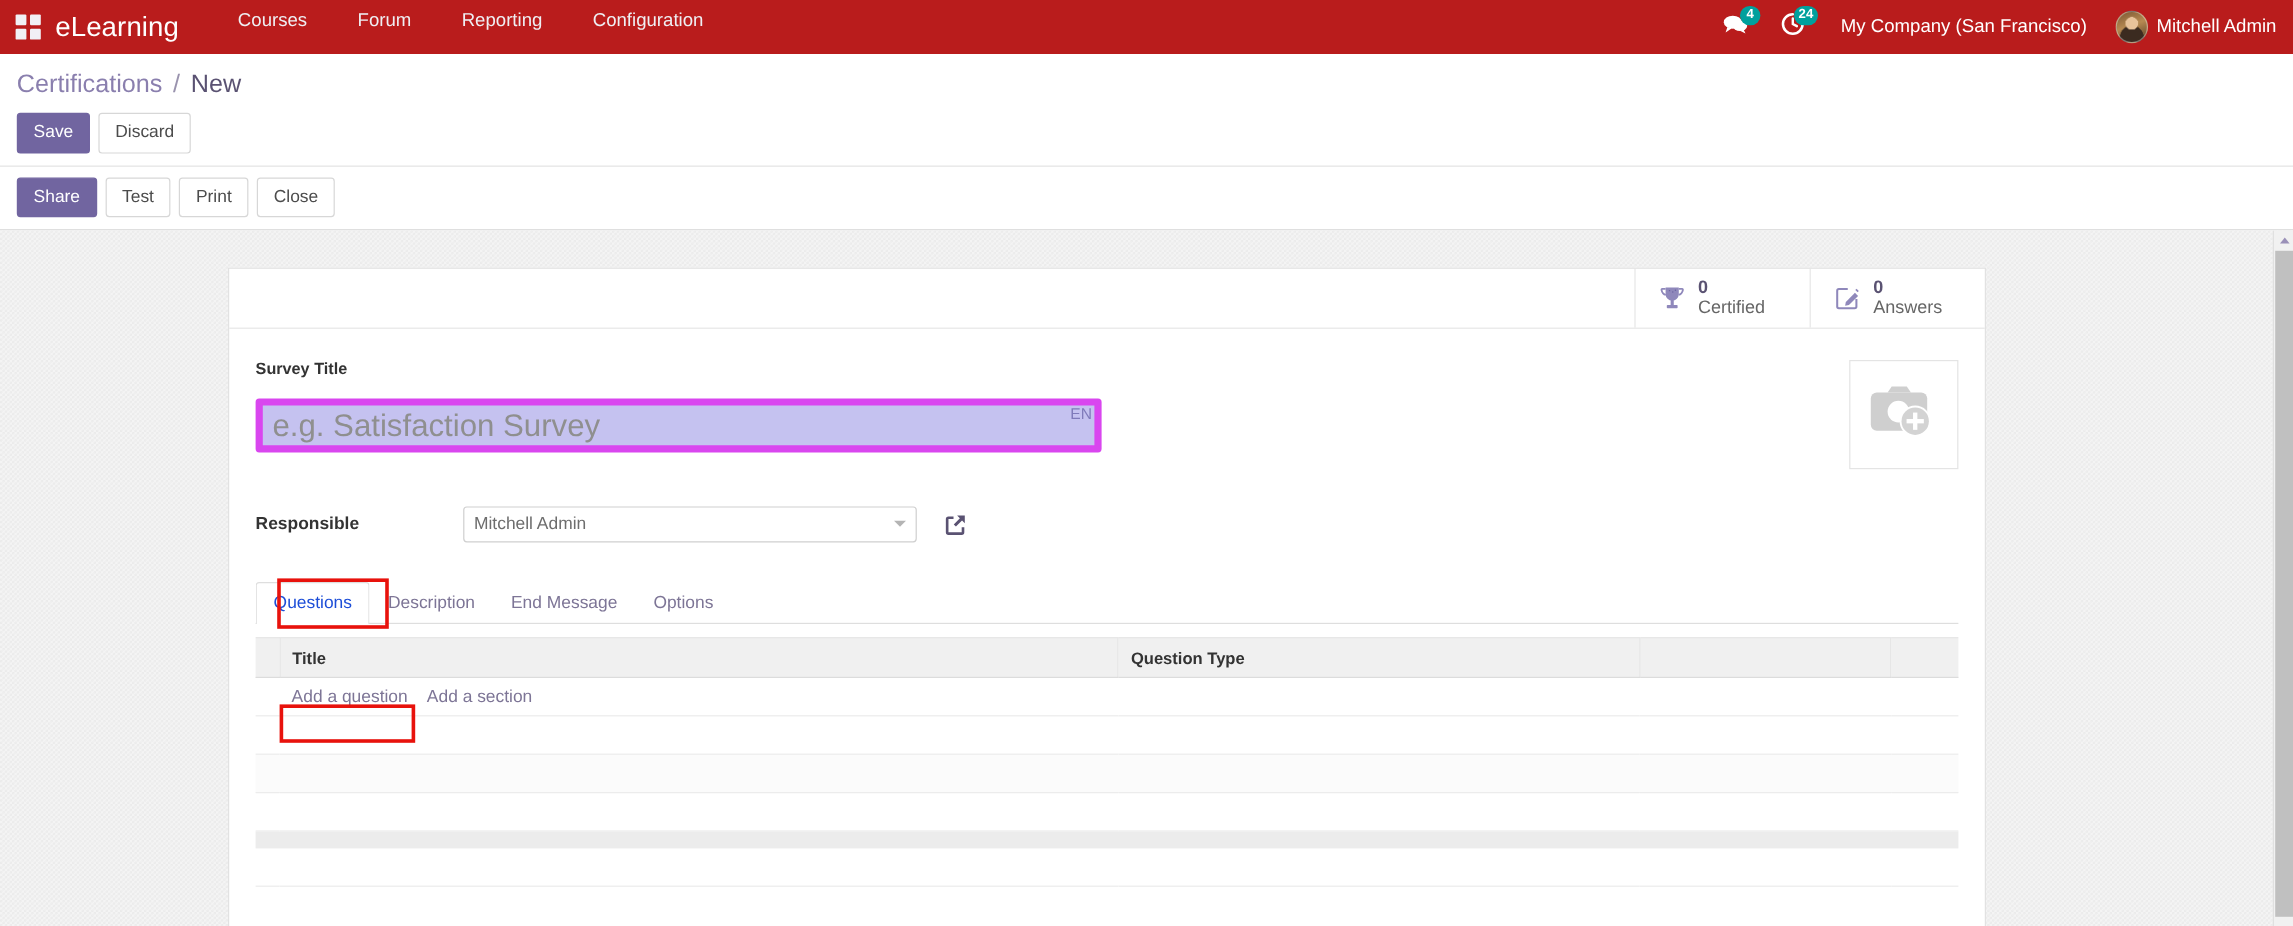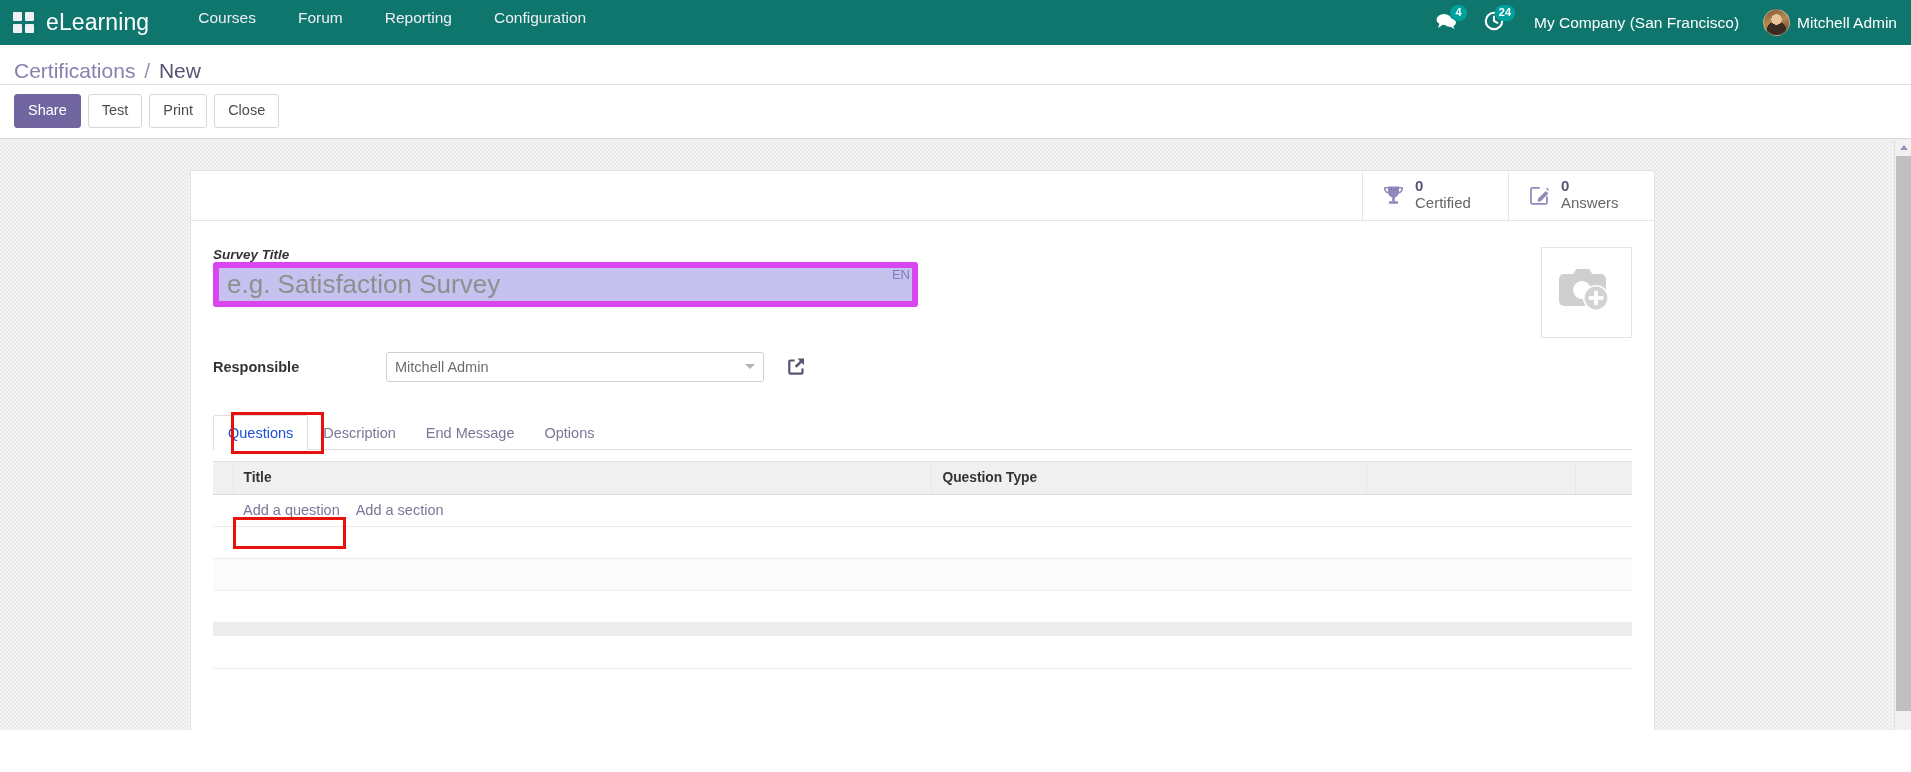--- a/index.html
+++ b/index.html
@@ -9,21 +9,21 @@
     overflow: hidden;
     font-family: "Liberation Sans", sans-serif;
     font-size: 16px;
     color: #4c4c4c;
     background: #ffffff;
   }
 
   
   .navbar {
     height: 45px;
-    background: #0f766e;
+    background: #b91c1c;
     display: flex;
     align-items: center;
     padding: 0 14px 0 0;
     color: #ffffff;
     position: relative;
     z-index: 20;
     justify-content: space-between;
   }
   .apps-icon {
     width: 46px; height: 45px;
@@ -195,22 +195,21 @@
   .stat-lbl { font-size: 15px; color: #666; display: block; }
   .stat-ico { color: #8f88bb; display: flex; align-items: center; }
 
   
   .form-body { padding: 26px 22px 0 22px; position: relative; }
 
   .field-title-label {
     font-size: 13.5px;
     font-weight: 700;
     color: #333333;
-    margin: 0 0 0 0;
-    font-style: italic;
+    margin: 0 0 17px 0;
   }
   .title-input-wrap {
     position: relative;
     width: 705px;
   }
   .title-input {
     width: 100%;
     height: 45px;
     background: #c5c2f0;
     border: 6px solid #d946ef;
@@ -447,20 +446,24 @@
 </div>
 
 <div class="control-panel">
 
   <div class="breadcrumb-row">
     <span class="bc-parent">Certifications</span>
     <span class="bc-sep">/</span>
     <span class="bc-current">New</span>
   </div>
 
+  <div class="btn-row">
+    <button class="btn btn-primary">Save</button>
+    <button class="btn">Discard</button>
+  </div>
 </div>
 
 <div class="action-bar">
   <button class="btn btn-primary">Share</button>
   <button class="btn">Test</button>
   <button class="btn">Print</button>
   <button class="btn">Close</button>
 </div>
 
 <div class="content">

